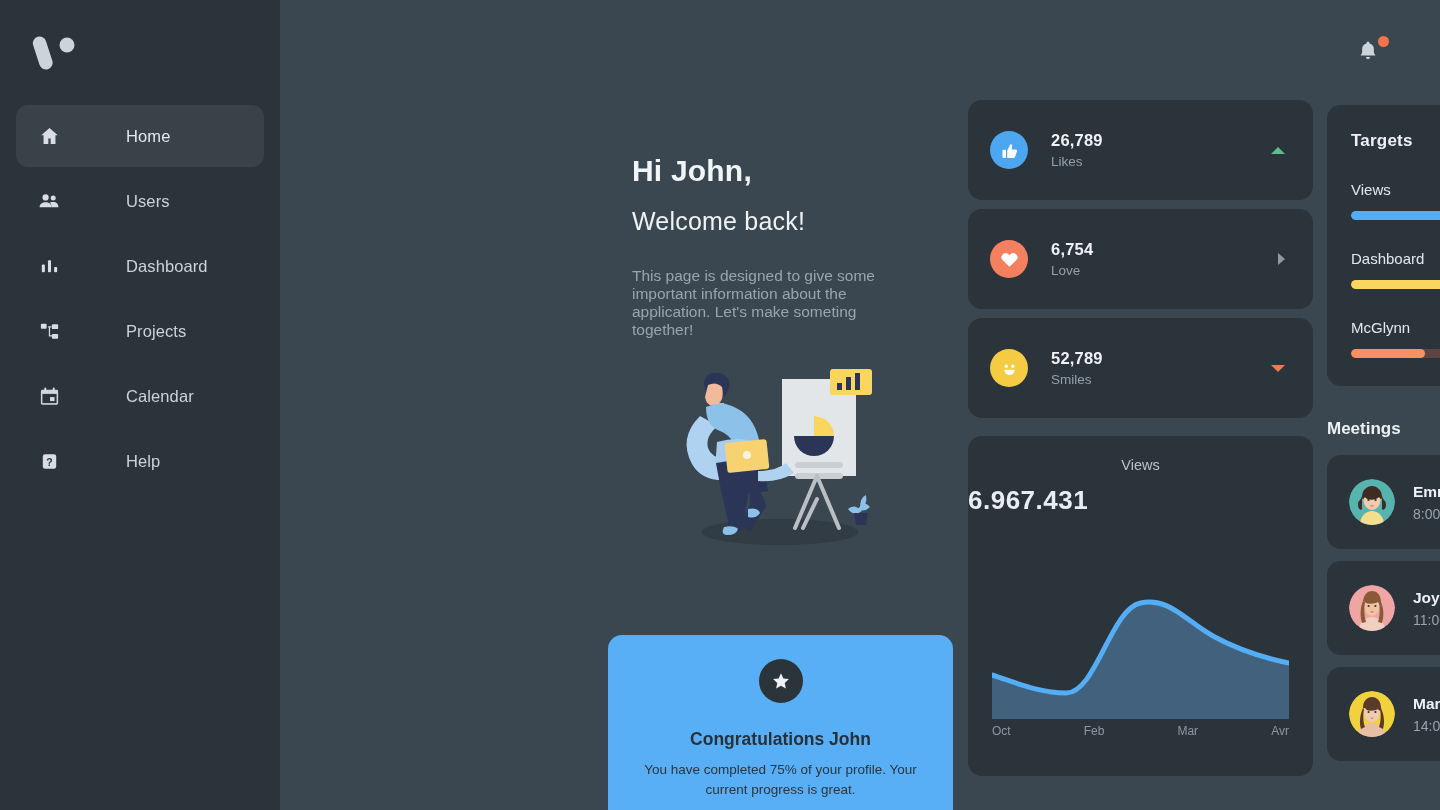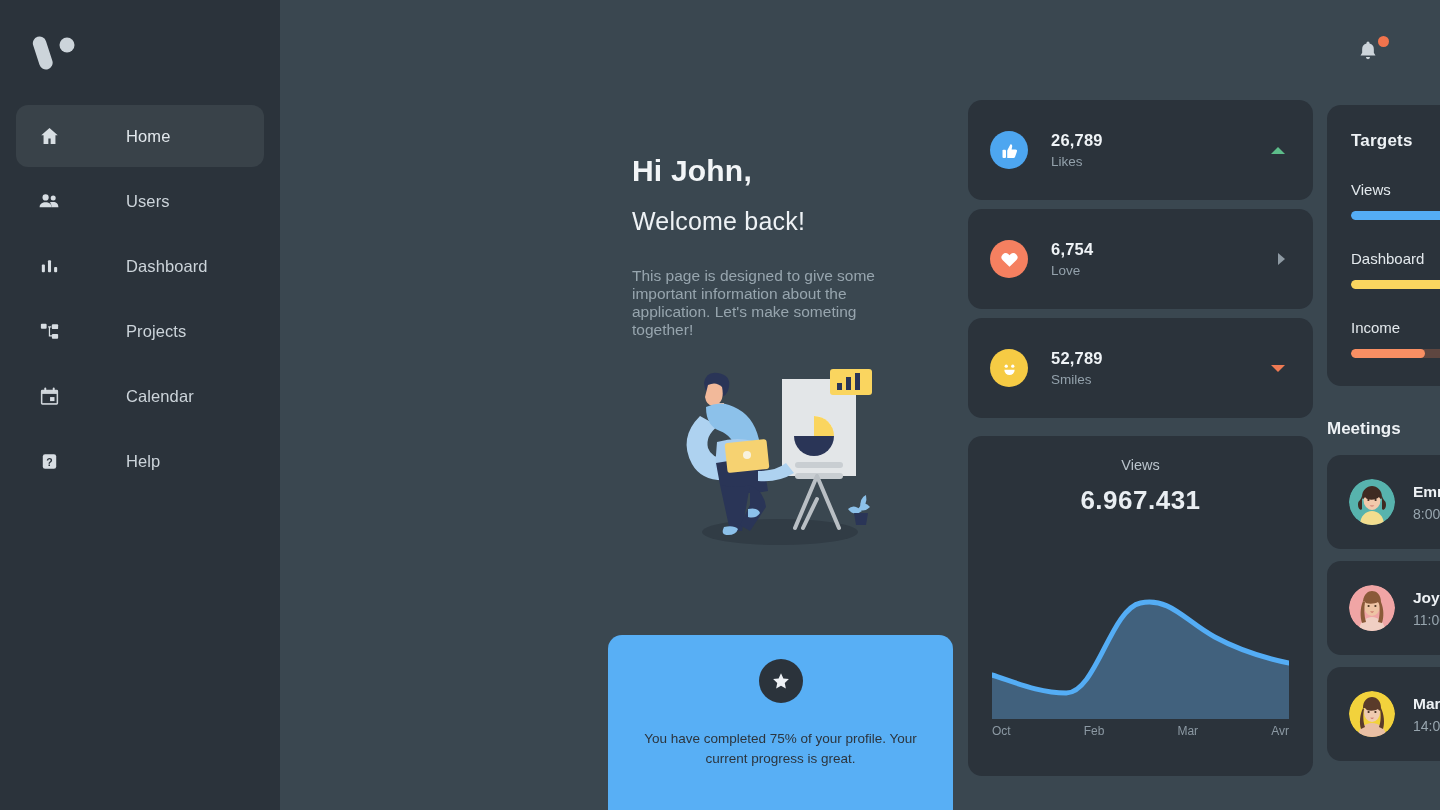--- a/index.html
+++ b/index.html
@@ -93,21 +93,21 @@
   .tri-up{ border-left:7px solid transparent; border-right:7px solid transparent; border-bottom:7px solid #5dbd8a; }
   .tri-right{ border-top:6px solid transparent; border-bottom:6px solid transparent; border-left:7px solid #8e9aa3; }
   .tri-down{ border-left:7px solid transparent; border-right:7px solid transparent; border-top:7px solid #ef7a53; }
 
   
   .chart-card{
     margin-top:18px; background:#2b333b; border-radius:14px;
     height:340px; padding-top:21px; position:relative; overflow:hidden;
   }
   .chart-title{ text-align:center; font-size:14.5px; color:#b9c3cb; }
-  .chart-value{ text-align:center; font-size:26px; font-weight:700; color:#e9eef2; margin-top:12px; letter-spacing:.5px; }
+  .chart-value{ text-align:left; font-size:26px; font-weight:700; color:#e9eef2; margin-top:12px; letter-spacing:.5px; }
   .chart-area{ position:absolute; left:24px; right:24px; top:135px; height:148px; }
   .chart-area svg{ display:block; width:100%; height:100%; }
   .chart-axis{
     position:absolute; left:24px; right:24px; top:288px;
     display:flex; justify-content:space-between;
     font-size:12px; color:#8c99a3;
   }
 
   
   .targets{
@@ -276,20 +276,21 @@
         </svg>
       </div>
     </section>
 
     <section class="congrats">
       <div class="congrats-badge">
         <svg viewBox="0 0 24 24" width="22" height="22" fill="#eef2f5">
           <path d="M12 3.6l2.6 5.6 6 .7-4.5 4.2 1.2 6-5.3-3-5.3 3 1.2-6L3.4 9.9l6-.7z"></path>
         </svg>
       </div>
+      <div class="congrats-title">Congratulations John</div>
       <div class="congrats-sub">You have completed 75% of your profile. Your current progress is great.</div>
     </section>
 
     <section class="col-mid">
 
       <div class="stat">
         <span class="stat-ico" style="background:#4da6f0">
           <svg viewBox="0 0 24 24" width="21" height="21" fill="#ffffff">
             <path d="M9.4 20.5h7.1a2 2 0 0 0 1.9-1.4l2-5.8a1.8 1.8 0 0 0-1.7-2.4h-4.3l.7-3.6a2 2 0 0 0-2-2.4l-3.7 7.1z"></path>
             <rect x="4" y="11" width="4" height="9.5" rx="1.1"></rect>
@@ -372,21 +373,21 @@
             <span class="target-name">Dashboard</span>
 
           </div>
           <div class="bar" style="background:#6a6140">
             <div class="bar-fill" style="width:50%;background:#fad55f"></div>
           </div>
         </div>
 
         <div class="target-row">
           <div class="target-head">
-            <span class="target-name">Income</span>
+            <span class="target-name">McGlynn</span>
 
           </div>
           <div class="bar" style="background:#5e4640">
             <div class="bar-fill" style="width:25%;background:#f98f63"></div>
           </div>
         </div>
       </div>
 
       <div class="meet-title">Meetings</div>
 

